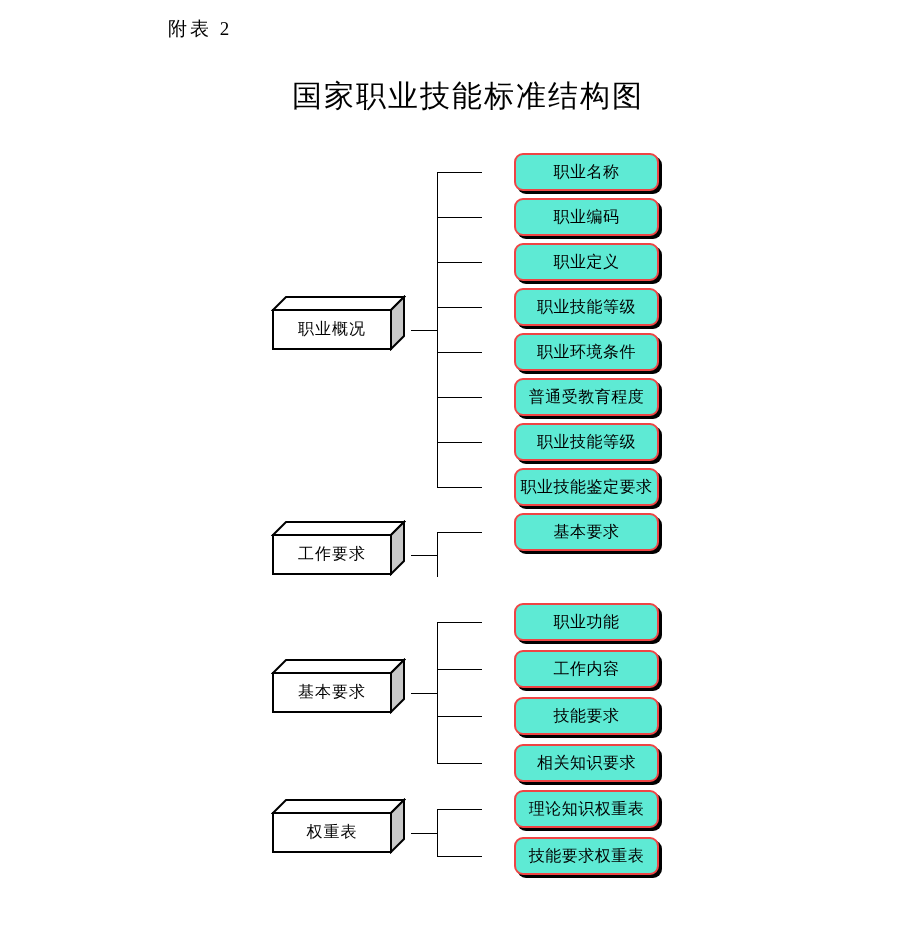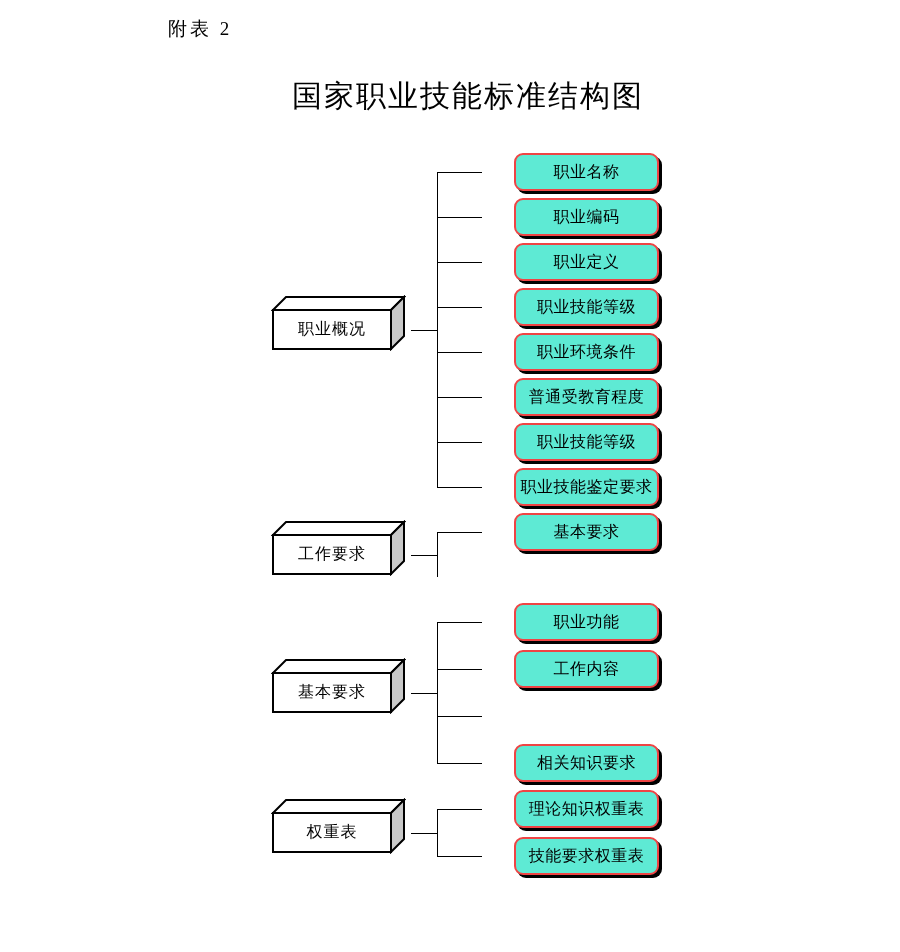--- a/index.html
+++ b/index.html
@@ -141,20 +141,21 @@
       <div class="leaf-row">
           <span class="stub"></span>
           <div class="leaf">职业功能</div>
         </div>
       <div class="leaf-row">
           <span class="stub"></span>
           <div class="leaf">工作内容</div>
         </div>
       <div class="leaf-row">
           <span class="stub"></span>
+          <div class="leaf">技能要求</div>
         </div>
       <div class="leaf-row">
           <span class="stub"></span>
           <div class="leaf">相关知识要求</div>
         </div>
     </div>
   </div>
 
   <div class="group g4 g-wide">
     <div class="cube">

